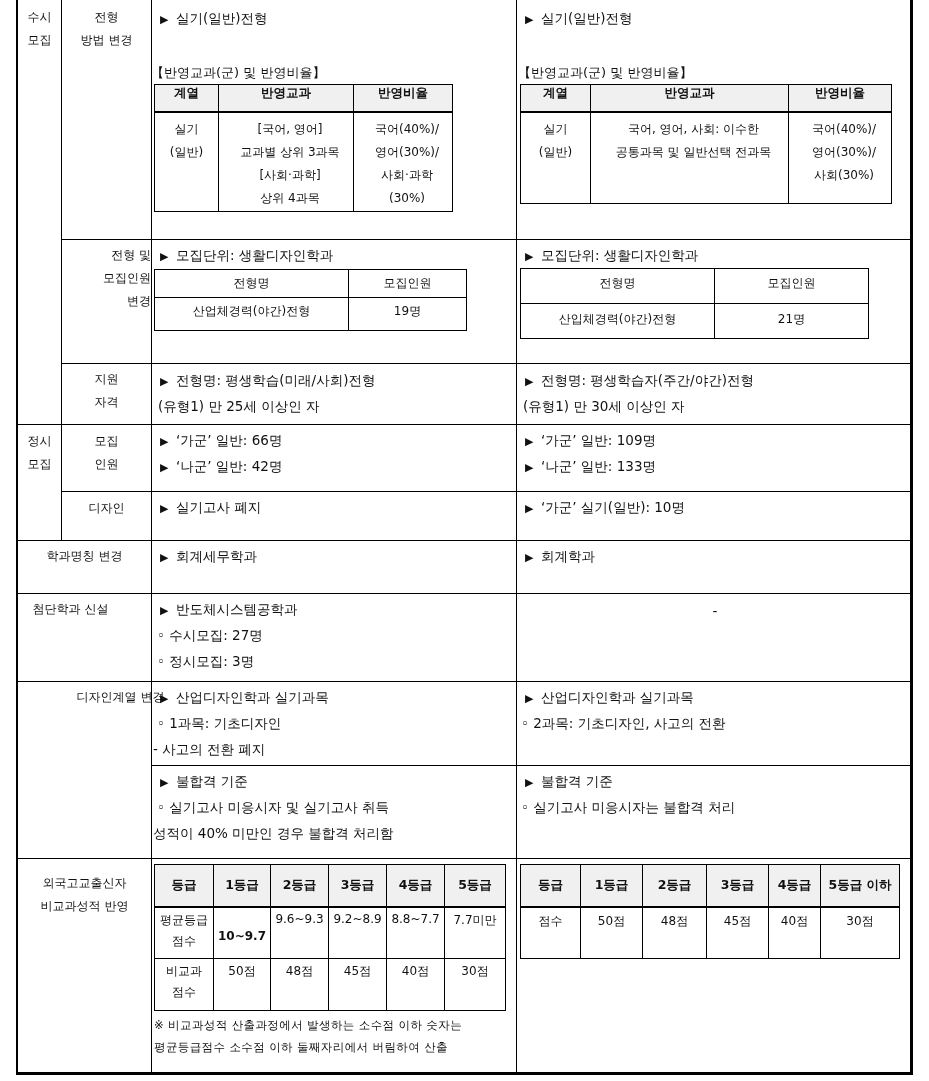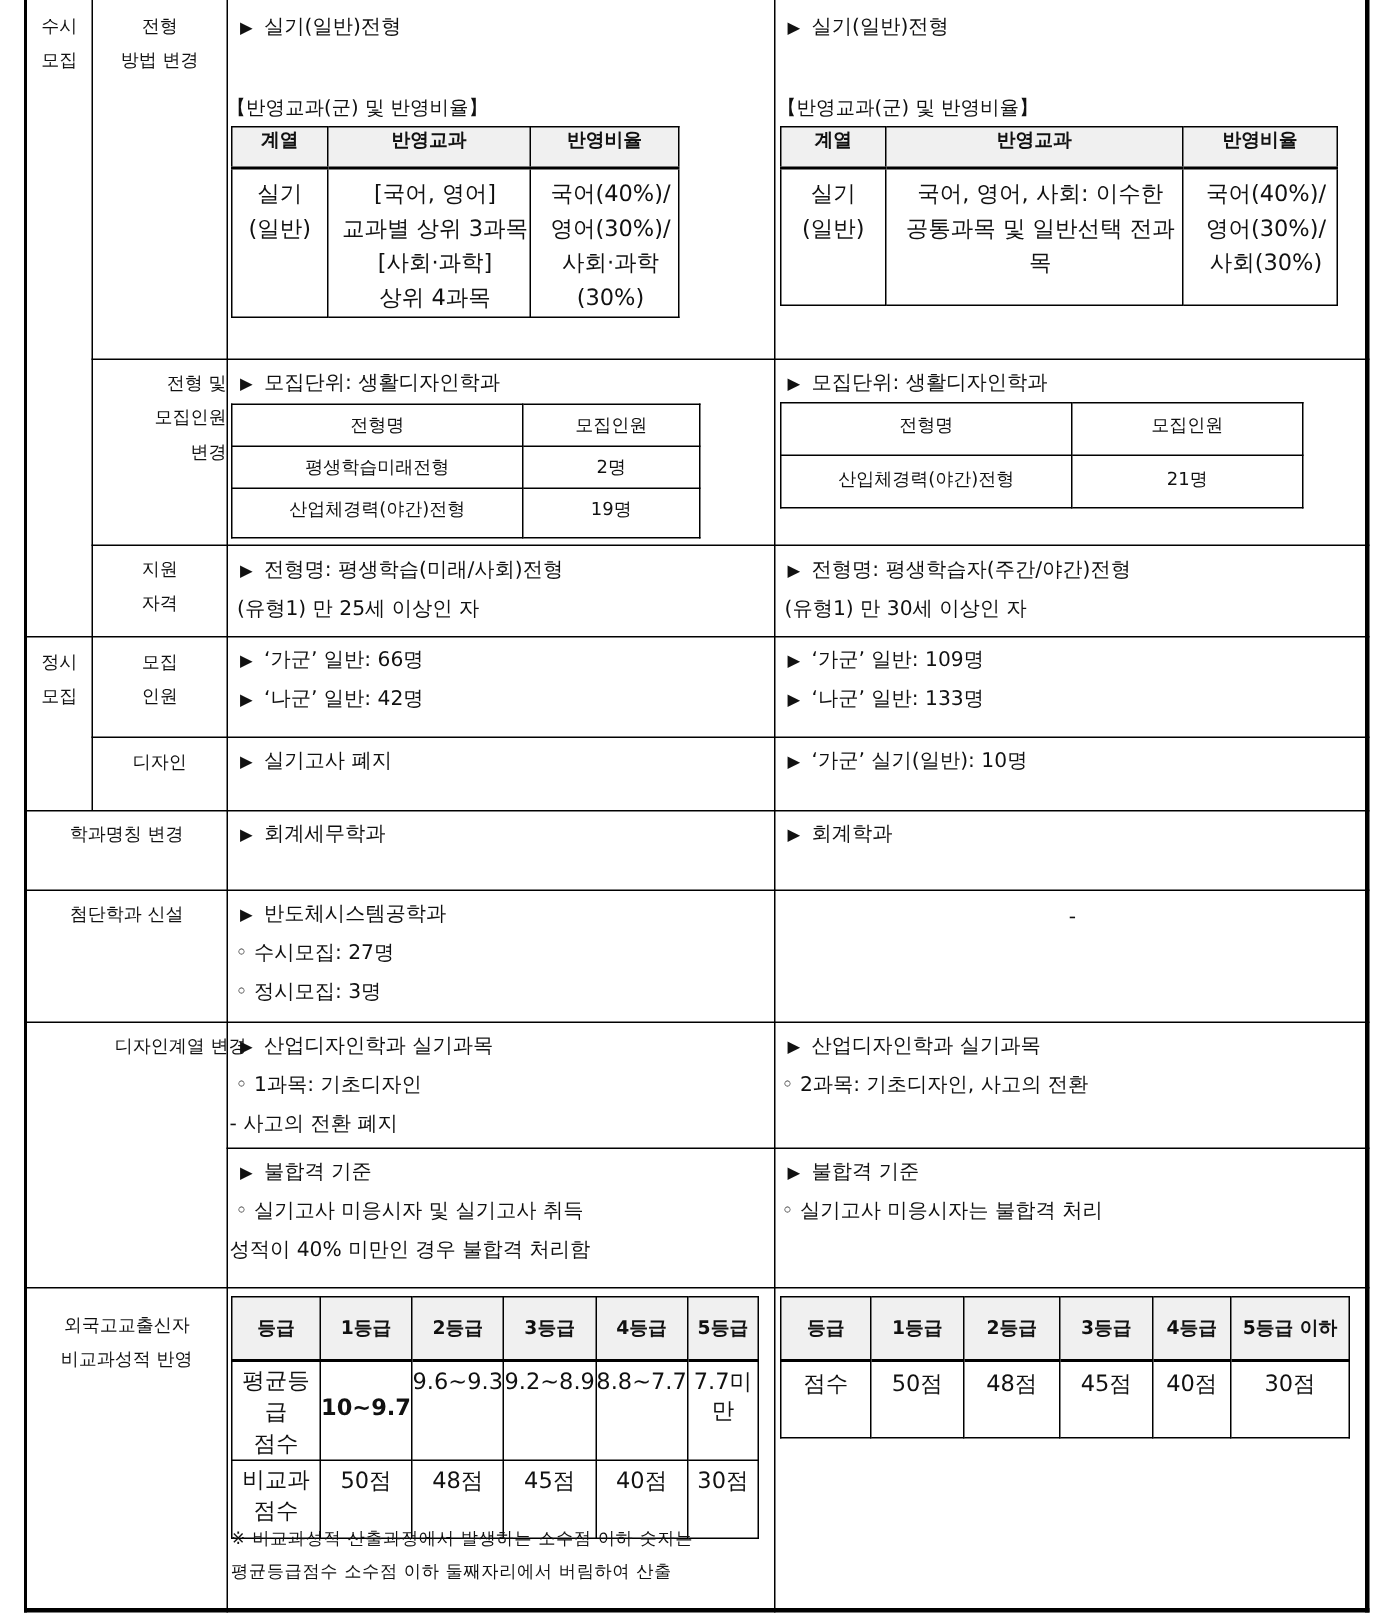--- a/index.html
+++ b/index.html
@@ -12,21 +12,21 @@
   .hl { position:absolute; height:1px; background:#000; }
   .vl { position:absolute; width:1px; background:#000; }
   .lbl { text-align:center; line-height:23px; font-size:12px; }
   .txt { line-height:26px; font-size:13.5px; white-space:nowrap; }
   .tri { font-size:11px; display:inline-block; width:16px; }
   table.in { border-collapse:collapse; position:absolute; font-size:12px; }
   table.in td, table.in th { border:1px solid #000; text-align:center; vertical-align:top; padding:0; }
   table.in th { background:#f0f0f0; font-weight:bold; font-size:12.5px; }
   table.in tr.hdr-bot th { border-bottom:2px solid #000; }
   .left { text-align:center; }
-  .small { font-size:15px; }
+  .small { font-size:12px; }
   .note { position:absolute; font-size:11.5px; line-height:22px; letter-spacing:0.4px; white-space:nowrap; }
 </style>
 </head>
 <body>
 
 <div class="frame"></div>
 
 <div class="vl" style="left:61px;top:0;height:540px;"></div>
 <div class="vl" style="left:151px;top:0;height:1075px;"></div>
 <div class="vl" style="left:516px;top:0;height:1075px;"></div>
@@ -94,24 +94,20 @@
 <div class="cell lbl" style="left:62px;top:244px;width:89px;white-space:pre-line;text-align:right;">전형 및
 모집인원
 변경</div>
 <div class="cell txt" style="left:160px;top:242px;"><span class="tri">▶</span><span>모집단위: 생활디자인학과</span></div>
 <table class="in" style="left:154px;top:269px;width:313px;">
   <tbody>
       <tr style="height:28px;">
     <td style="width:193px;line-height:27px;">전형명</td>
     <td style="line-height:27px;">모집인원</td>
   </tr>
-  <tr style="height:28px;">
-    <td style="line-height:27px;">평생학습미래전형</td>
-    <td style="line-height:27px;">2명</td>
-  </tr>
   <tr style="height:33px;">
     <td style="line-height:27px;">산업체경력(야간)전형</td>
     <td style="line-height:27px;">19명</td>
   </tr>
 </tbody>
   </table>
 <div class="cell txt" style="left:525px;top:242px;"><span class="tri">▶</span><span>모집단위: 생활디자인학과</span></div>
 <table class="in" style="left:520px;top:268px;width:349px;">
   <tbody>
       <tr style="height:35px;">
@@ -142,21 +138,21 @@
 <div class="cell txt" style="left:525px;top:453px;"><span class="tri">▶</span><span>‘나군’ 일반: 133명</span></div>
 
 <div class="cell lbl" style="left:62px;top:497px;width:89px;">디자인</div>
 <div class="cell txt" style="left:160px;top:494px;"><span class="tri">▶</span><span>실기고사 폐지</span></div>
 <div class="cell txt" style="left:525px;top:494px;"><span class="tri">▶</span><span>‘가군’ 실기(일반): 10명</span></div>
 
 <div class="cell lbl" style="left:18px;top:545px;width:133px;">학과명칭 변경</div>
 <div class="cell txt" style="left:160px;top:543px;"><span class="tri">▶</span><span>회계세무학과</span></div>
 <div class="cell txt" style="left:525px;top:543px;"><span class="tri">▶</span><span>회계학과</span></div>
 
-<div class="cell lbl" style="left:18px;top:598px;width:133px;">첨단학과 신설</div>
+<div class="cell lbl" style="left:4px;top:598px;width:133px;">첨단학과 신설</div>
 <div class="cell txt" style="left:160px;top:596px;"><span class="tri">▶</span><span>반도체시스템공학과</span></div>
 <div class="cell txt" style="left:157px;top:622px;">◦ 수시모집: 27명</div>
 <div class="cell txt" style="left:157px;top:648px;">◦ 정시모집: 3명</div>
 <div class="cell txt" style="left:517px;top:598px;width:396px;text-align:center;">-</div>
 
 <div class="cell lbl" style="left:18px;top:686px;width:133px;margin-left:36px;">디자인계열 변경</div>
 <div class="cell txt" style="left:160px;top:684px;"><span class="tri">▶</span><span>산업디자인학과 실기과목</span></div>
 <div class="cell txt" style="left:157px;top:710px;">◦ 1과목: 기초디자인</div>
 <div class="cell txt" style="left:153px;top:736px;">- 사고의 전환 폐지</div>
 <div class="cell txt" style="left:525px;top:684px;"><span class="tri">▶</span><span>산업디자인학과 실기과목</span></div>

